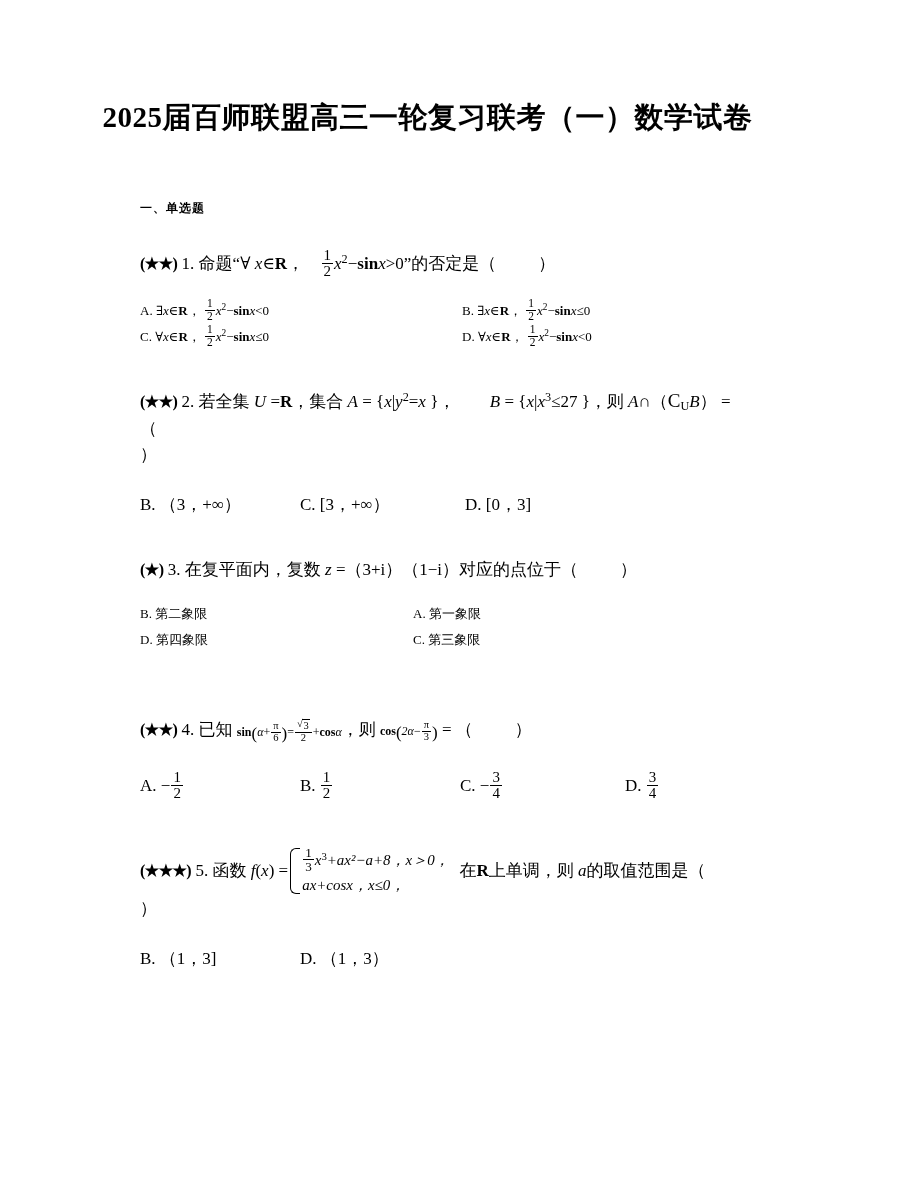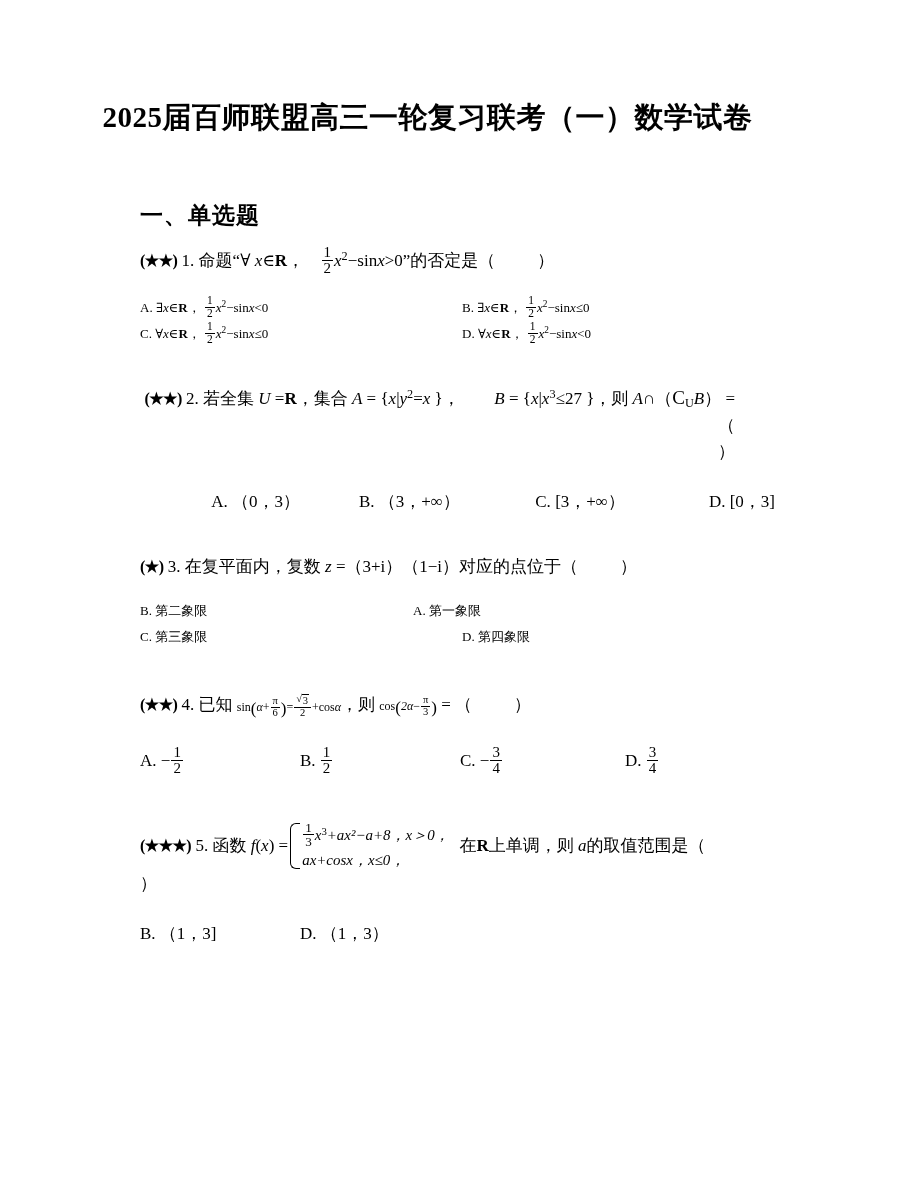--- a/index.html
+++ b/index.html
@@ -29,45 +29,45 @@
     letter-spacing: 0.5px;
     margin: 0;
     padding-top: 98px;
     font-family: "Liberation Serif", "DejaVu Serif", serif;
   }
   .content {
     margin-left: 140px;
     margin-right: 120px;
   }
   .section-head {
-    font-size: 23px;
+    font-size: 12px;
     font-weight: bold;
     margin-top: 62px;
     margin-bottom: 0;
     letter-spacing: 1px;
   }
   .qblock {
-    margin-top: 14px;
+    margin-top: 31px;
   }
   .qline {
     font-size: 17px;
     line-height: 1.55;
     display: block;
   }
   .stars {
     font-weight: bold;
     font-size: 16px;
     letter-spacing: -0.5px;
   }
   .qnum {
     font-size: 17px;
   }
   .mi { font-style: italic; }
   .mb { font-weight: bold; font-style: normal; }
-  .mup { font-family: "Liberation Serif", serif; font-style: normal; }
+  .mup { font-family: "Liberation Serif", serif; font-style: normal; font-weight: bold; }
 
   
   .frac {
     display: inline-block;
     vertical-align: -0.48em;
     text-align: center;
     font-size: 0.88em;
     line-height: 1.02;
     margin: 0 1px;
   }
@@ -219,45 +219,41 @@
           </div>
           <div class="cell b">
             <span class="optlabel">D.</span>
             <span>∀</span><span class="mi">x</span><span>∈</span><span class="mb">R</span><span>，</span>
             <span class="frac"><span class="num">1</span><span class="den">2</span></span><span class="mi">x</span><span class="sup">2</span><span>−</span><span class="mup">sin</span><span class="mi">x</span><span>&lt;</span><span>0</span>
           </div>
         </div>
       </div>
     </div>
 
-    <div class="qblock" style="margin-top:36px;text-align:right;">
+    <div class="qblock" style="margin-top:36px;">
       <div class="qline">
         <span class="stars">(★★)</span>
         <span class="qnum">2.</span>
         <span>若全集</span>
         <span class="mi">U</span>
         <span>=</span><span class="mb">R</span><span>，集合</span>
         <span class="mi">A</span>
         <span>= {</span><span class="mi">x</span><span>|</span><span class="mi">y</span><span class="sup">2</span><span>=</span><span class="mi">x</span>
         <span>}</span><span>，</span>
         <span class="spwide"></span>
         <span class="mi">B</span>
         <span>= {</span><span class="mi">x</span><span>|</span><span class="mi">x</span><span class="sup">3</span><span>≤</span><span>27</span>
         <span>}</span><span>，则</span>
         <span class="mi">A</span><span>∩</span><span>（</span><span style="font-size:1.12em;">C</span><span class="sub">U</span><span class="mi">B</span><span>）</span>
         <span>=</span>
         <span>（</span>
         <span class="wrapline">）</span>
       </div>
 
       <div class="opts4">
-        <div class="cell c1">
-          <span class="optlabel">A.</span>
-          <span>（0，3）</span>
-        </div>
         <div class="cell c2">
           <span class="optlabel">B.</span>
           <span>（3，+∞）</span>
         </div>
         <div class="cell c3">
           <span class="optlabel">C.</span>
           <span>[3，+∞）</span>
         </div>
         <div class="cell c4">
           <span class="optlabel">D.</span>
@@ -280,33 +276,33 @@
           <div class="cell b">
             <span class="optlabel">B.</span>
             <span>第二象限</span>
           </div>
           <div class="cell a">
             <span class="optlabel">A.</span>
             <span>第一象限</span>
           </div>
         </div>
         <div class="row">
+          <div class="cell b">
+            <span class="optlabel">D.</span>
+            <span>第四象限</span>
+          </div>
           <div class="cell a">
             <span class="optlabel">C.</span>
             <span>第三象限</span>
           </div>
-          <div class="cell b">
-            <span class="optlabel">D.</span>
-            <span>第四象限</span>
-          </div>
-        </div>
-      </div>
-    </div>
-
-    <div class="qblock" style="margin-top:42px;">
+        </div>
+      </div>
+    </div>
+
+    <div class="qblock" style="margin-top:64px;">
       <div class="qline">
         <span class="stars">(★★)</span>
         <span class="qnum">4.</span>
         <span>已知</span>
         <span class="argwrap"><span class="mup">sin</span><span class="bigp">(</span><span class="mi">α</span><span>+</span><span class="frac"><span class="num">π</span><span class="den">6</span></span><span class="bigp">)</span><span>=</span><span class="frac"><span class="num"><span class="sqrt"><span class="rad">3</span></span></span><span class="den">2</span></span><span>+</span><span class="mup">cos</span><span class="mi">α</span></span><span>，则</span>
         <span class="argwrap"><span class="mup">cos</span><span class="bigp">(</span><span class="mi">2α</span><span>−</span><span class="frac"><span class="num">π</span><span class="den">3</span></span><span class="bigp">)</span></span>
         <span>=</span>
         <span>（</span><span class="paren-gap"></span><span>）</span>
       </div>
 

